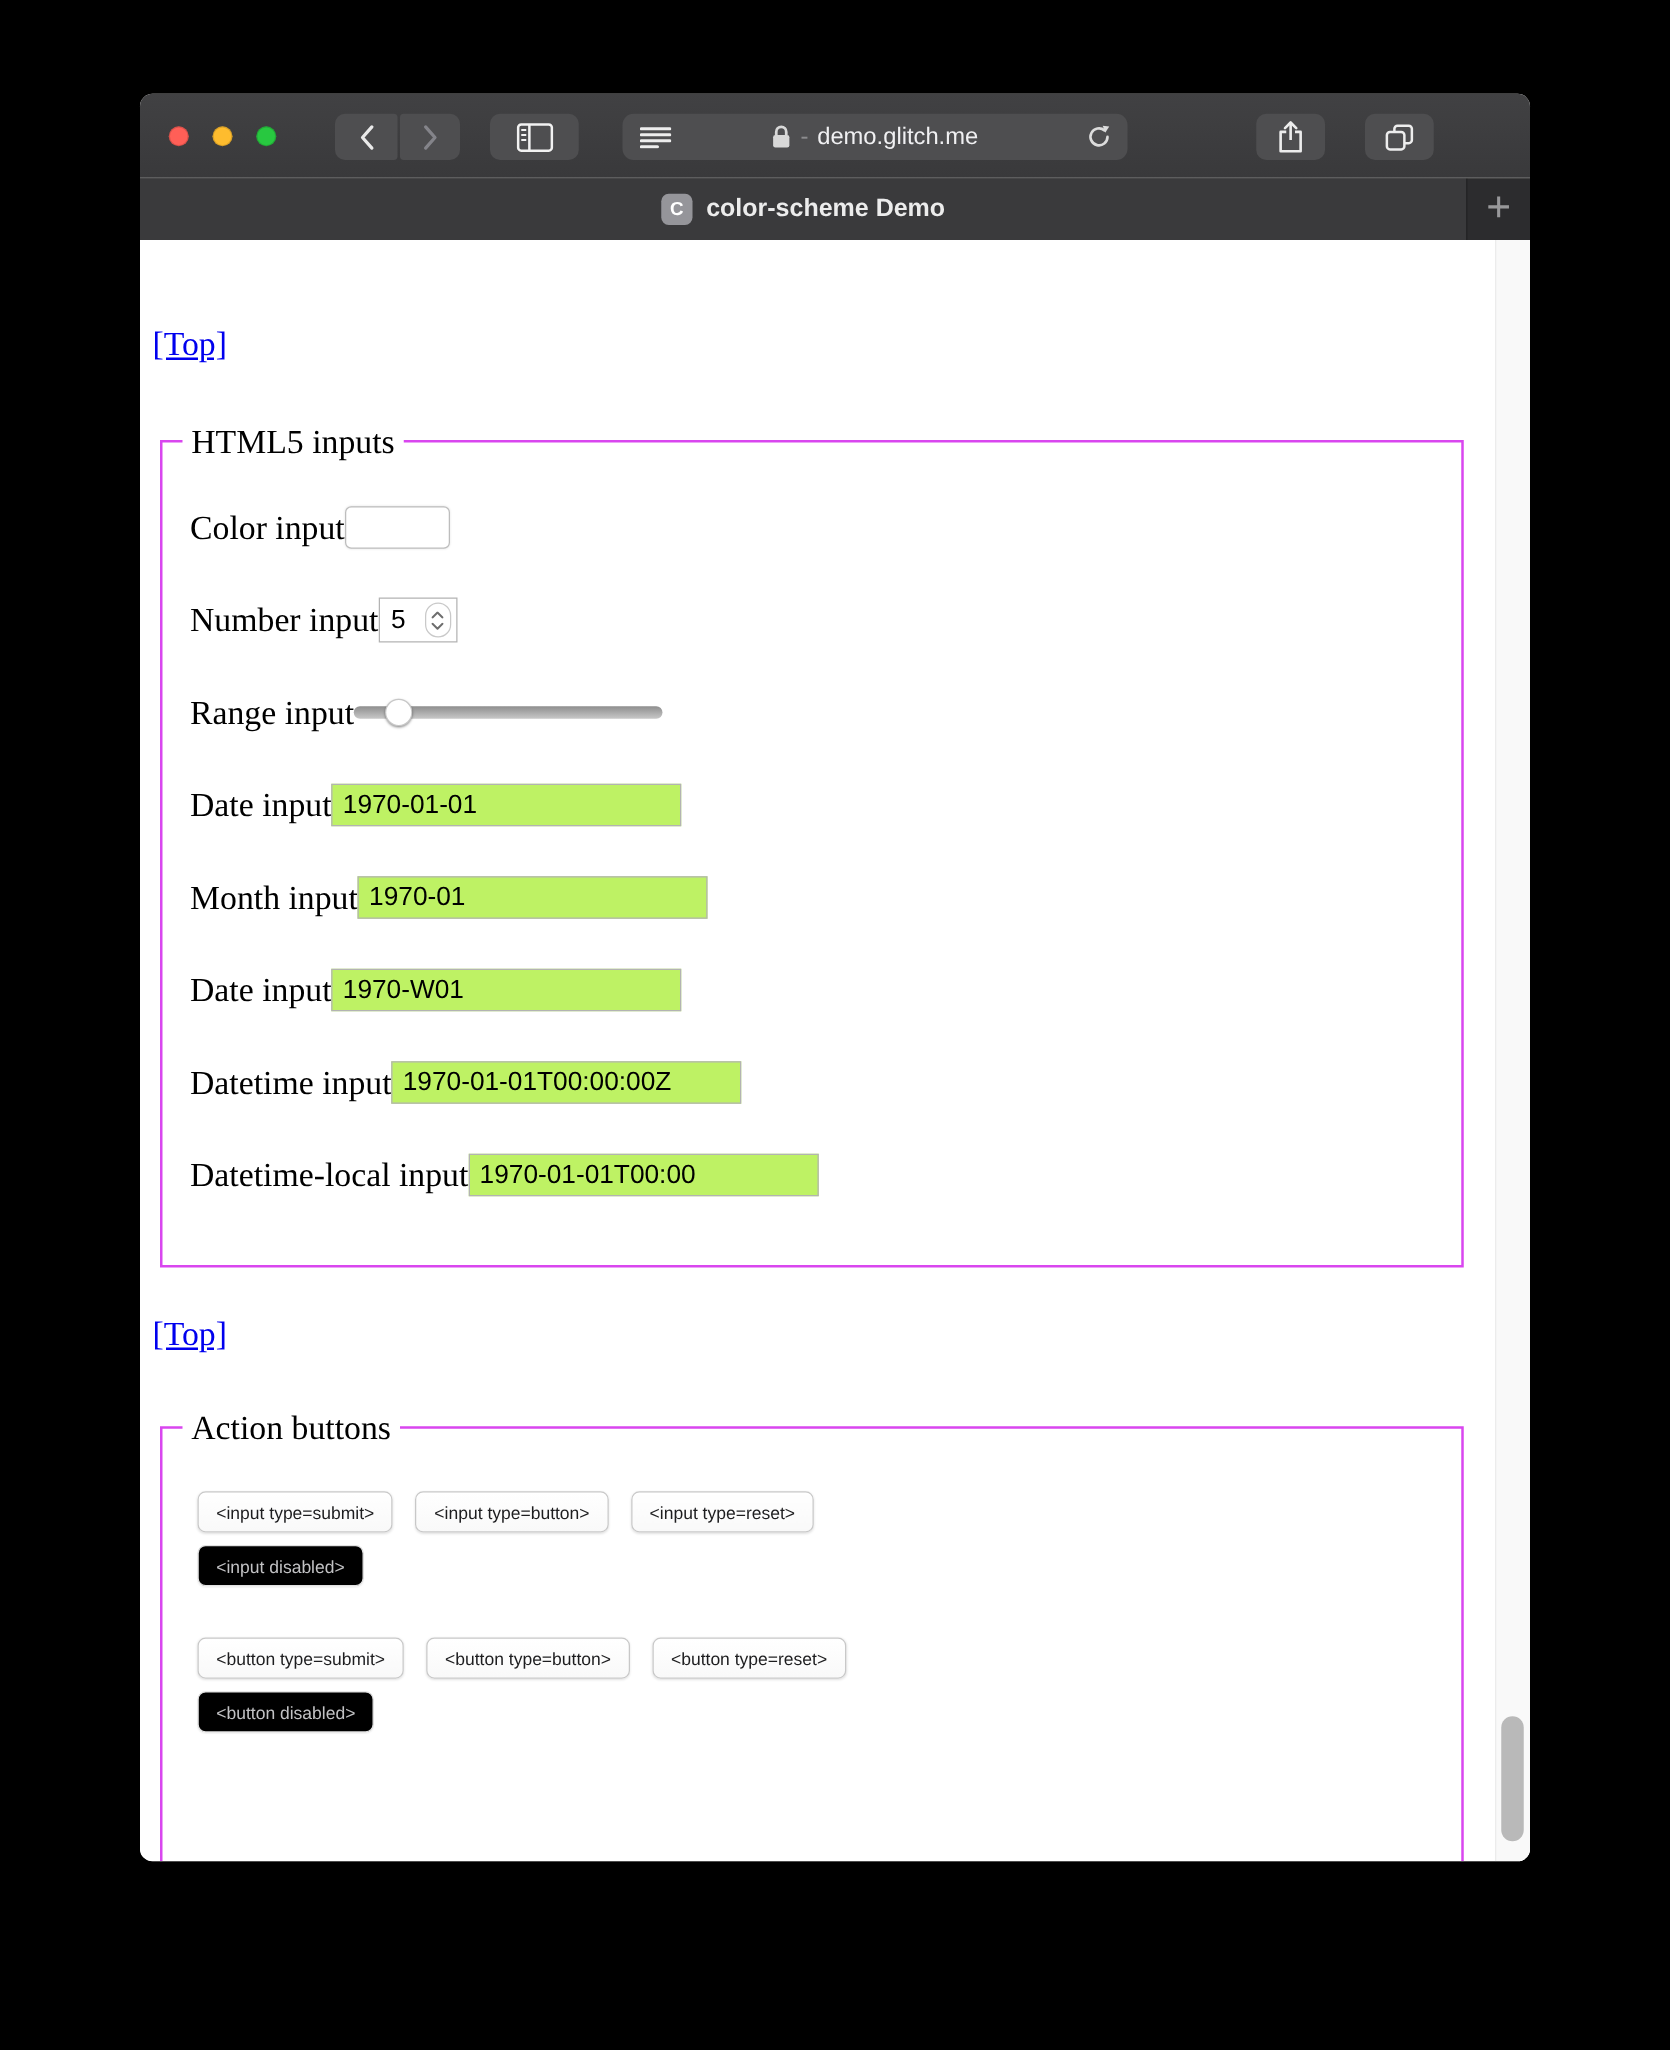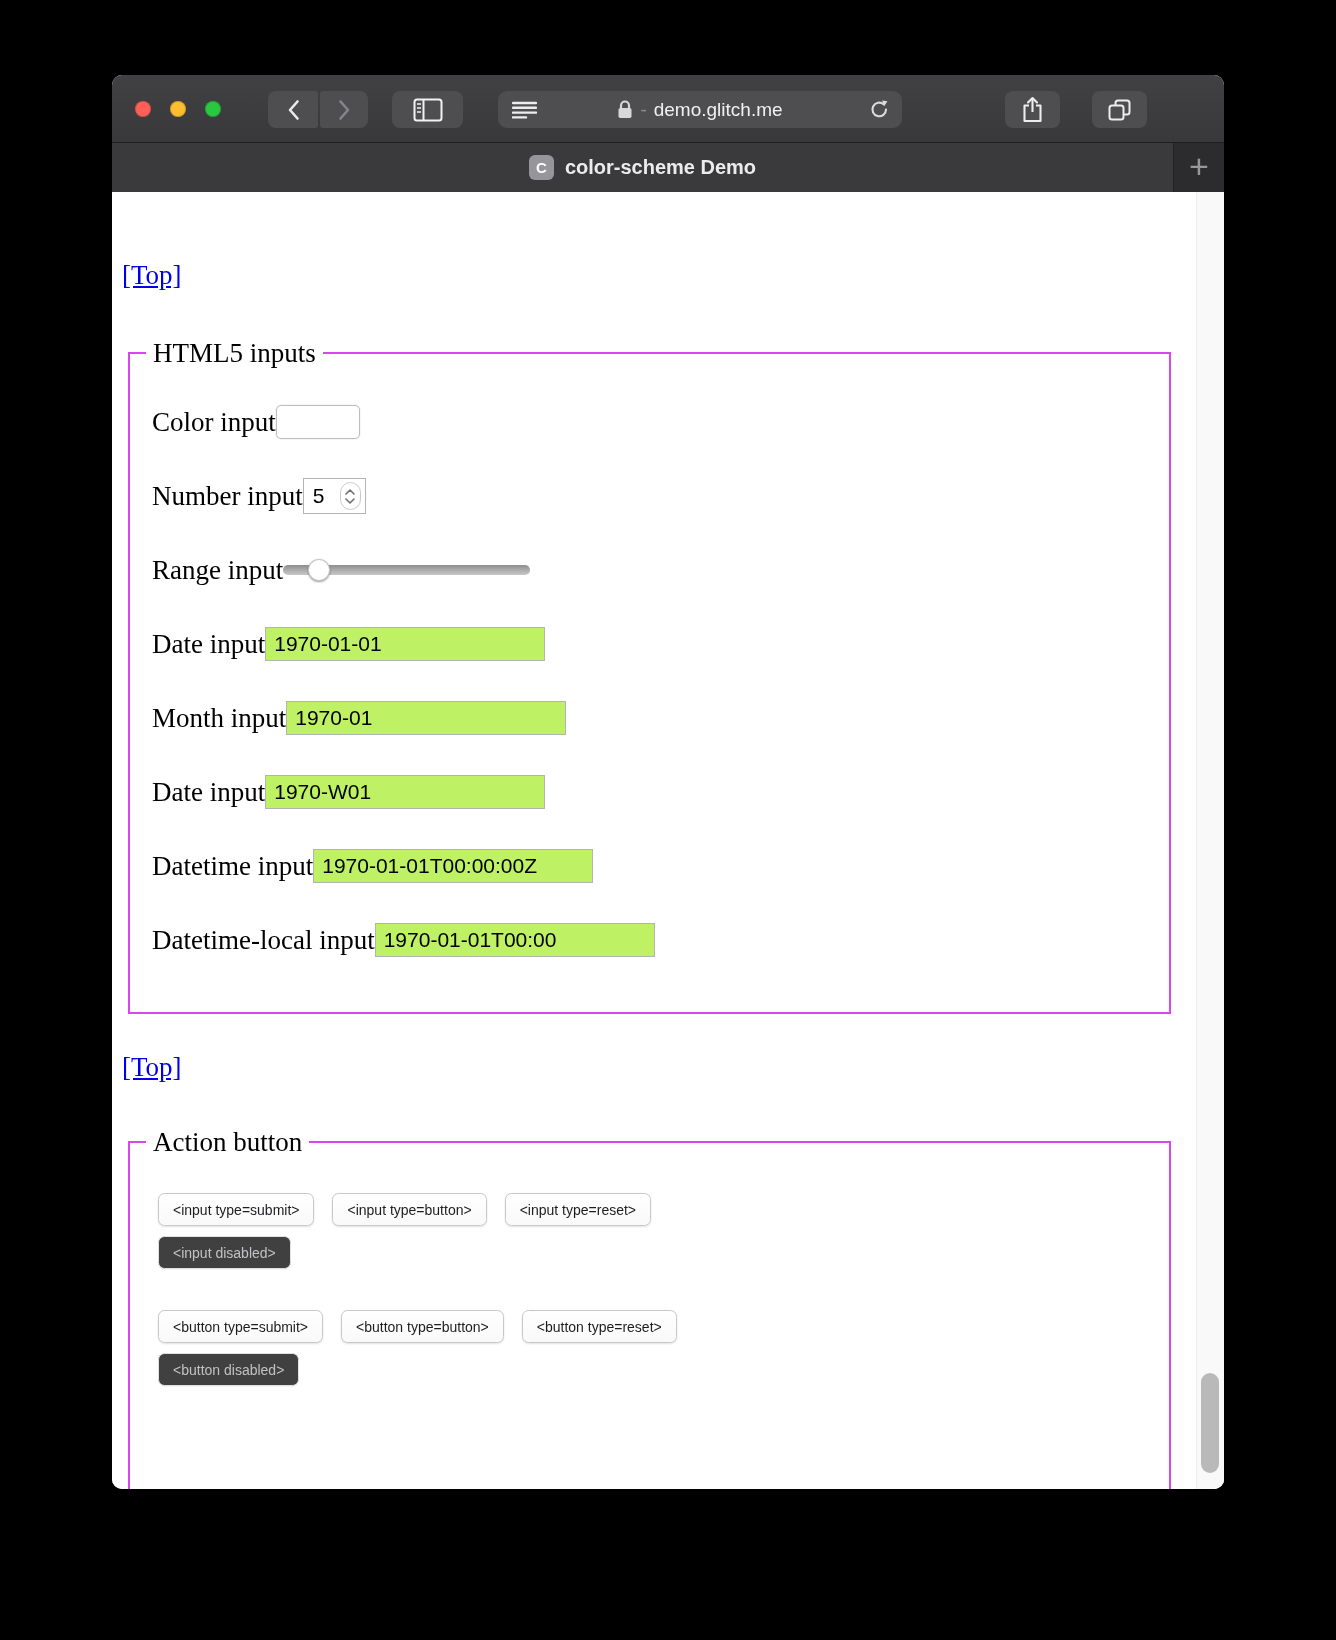--- a/index.html
+++ b/index.html
@@ -79,21 +79,21 @@
     font-family:"Liberation Sans",sans-serif;font-size:21px;color:#000;padding:0 0 0 8px;outline:none;}
   
   .btn-row{display:flex;gap:18px;margin-left:6px;}
   .m10{margin-top:10px;}
   .m41{margin-top:41px;}
   .abtn{font-family:"Liberation Sans",sans-serif;font-size:14px;color:#1d1d1f;
     height:33px;padding:0 14px;border:1px solid #c8c8c8;border-radius:6.5px;
     background:linear-gradient(180deg,#ffffff,#f9f9f9);box-shadow:0 1px 2px rgba(0,0,0,.12);
     display:flex;align-items:center;}
   .abtn.disabled{color:#c2c2c4;border-color:#e1e1e1;box-shadow:0 1px 1px rgba(0,0,0,.05);
-    background:#404040;}
+    background:#000000;}
   svg{display:block;}
 </style>
 </head>
 <body>
 
 <div class="window">
 
   <div class="titlebar">
     <div class="tl close"></div>
     <div class="tl min"></div>
@@ -242,21 +242,21 @@
         <div class="row">
           <span>Datetime-local input</span>
           <input class="tf" value="1970-01-01T00:00" style="">
         </div>
       </div>
 
       <div><a class="toplink toplink2" href="#">[Top]</a></div>
 
       
       <div class="fs fs2">
-        <span class="fs-legend">Action button</span>
+        <span class="fs-legend">Action buttons</span>
 
         <div class="btn-row">
           <button class="abtn">&lt;input type=submit&gt;</button>
           <button class="abtn">&lt;input type=button&gt;</button>
           <button class="abtn">&lt;input type=reset&gt;</button>
         </div>
         <div class="btn-row m10">
           <button class="abtn disabled">&lt;input disabled&gt;</button>
         </div>
 

